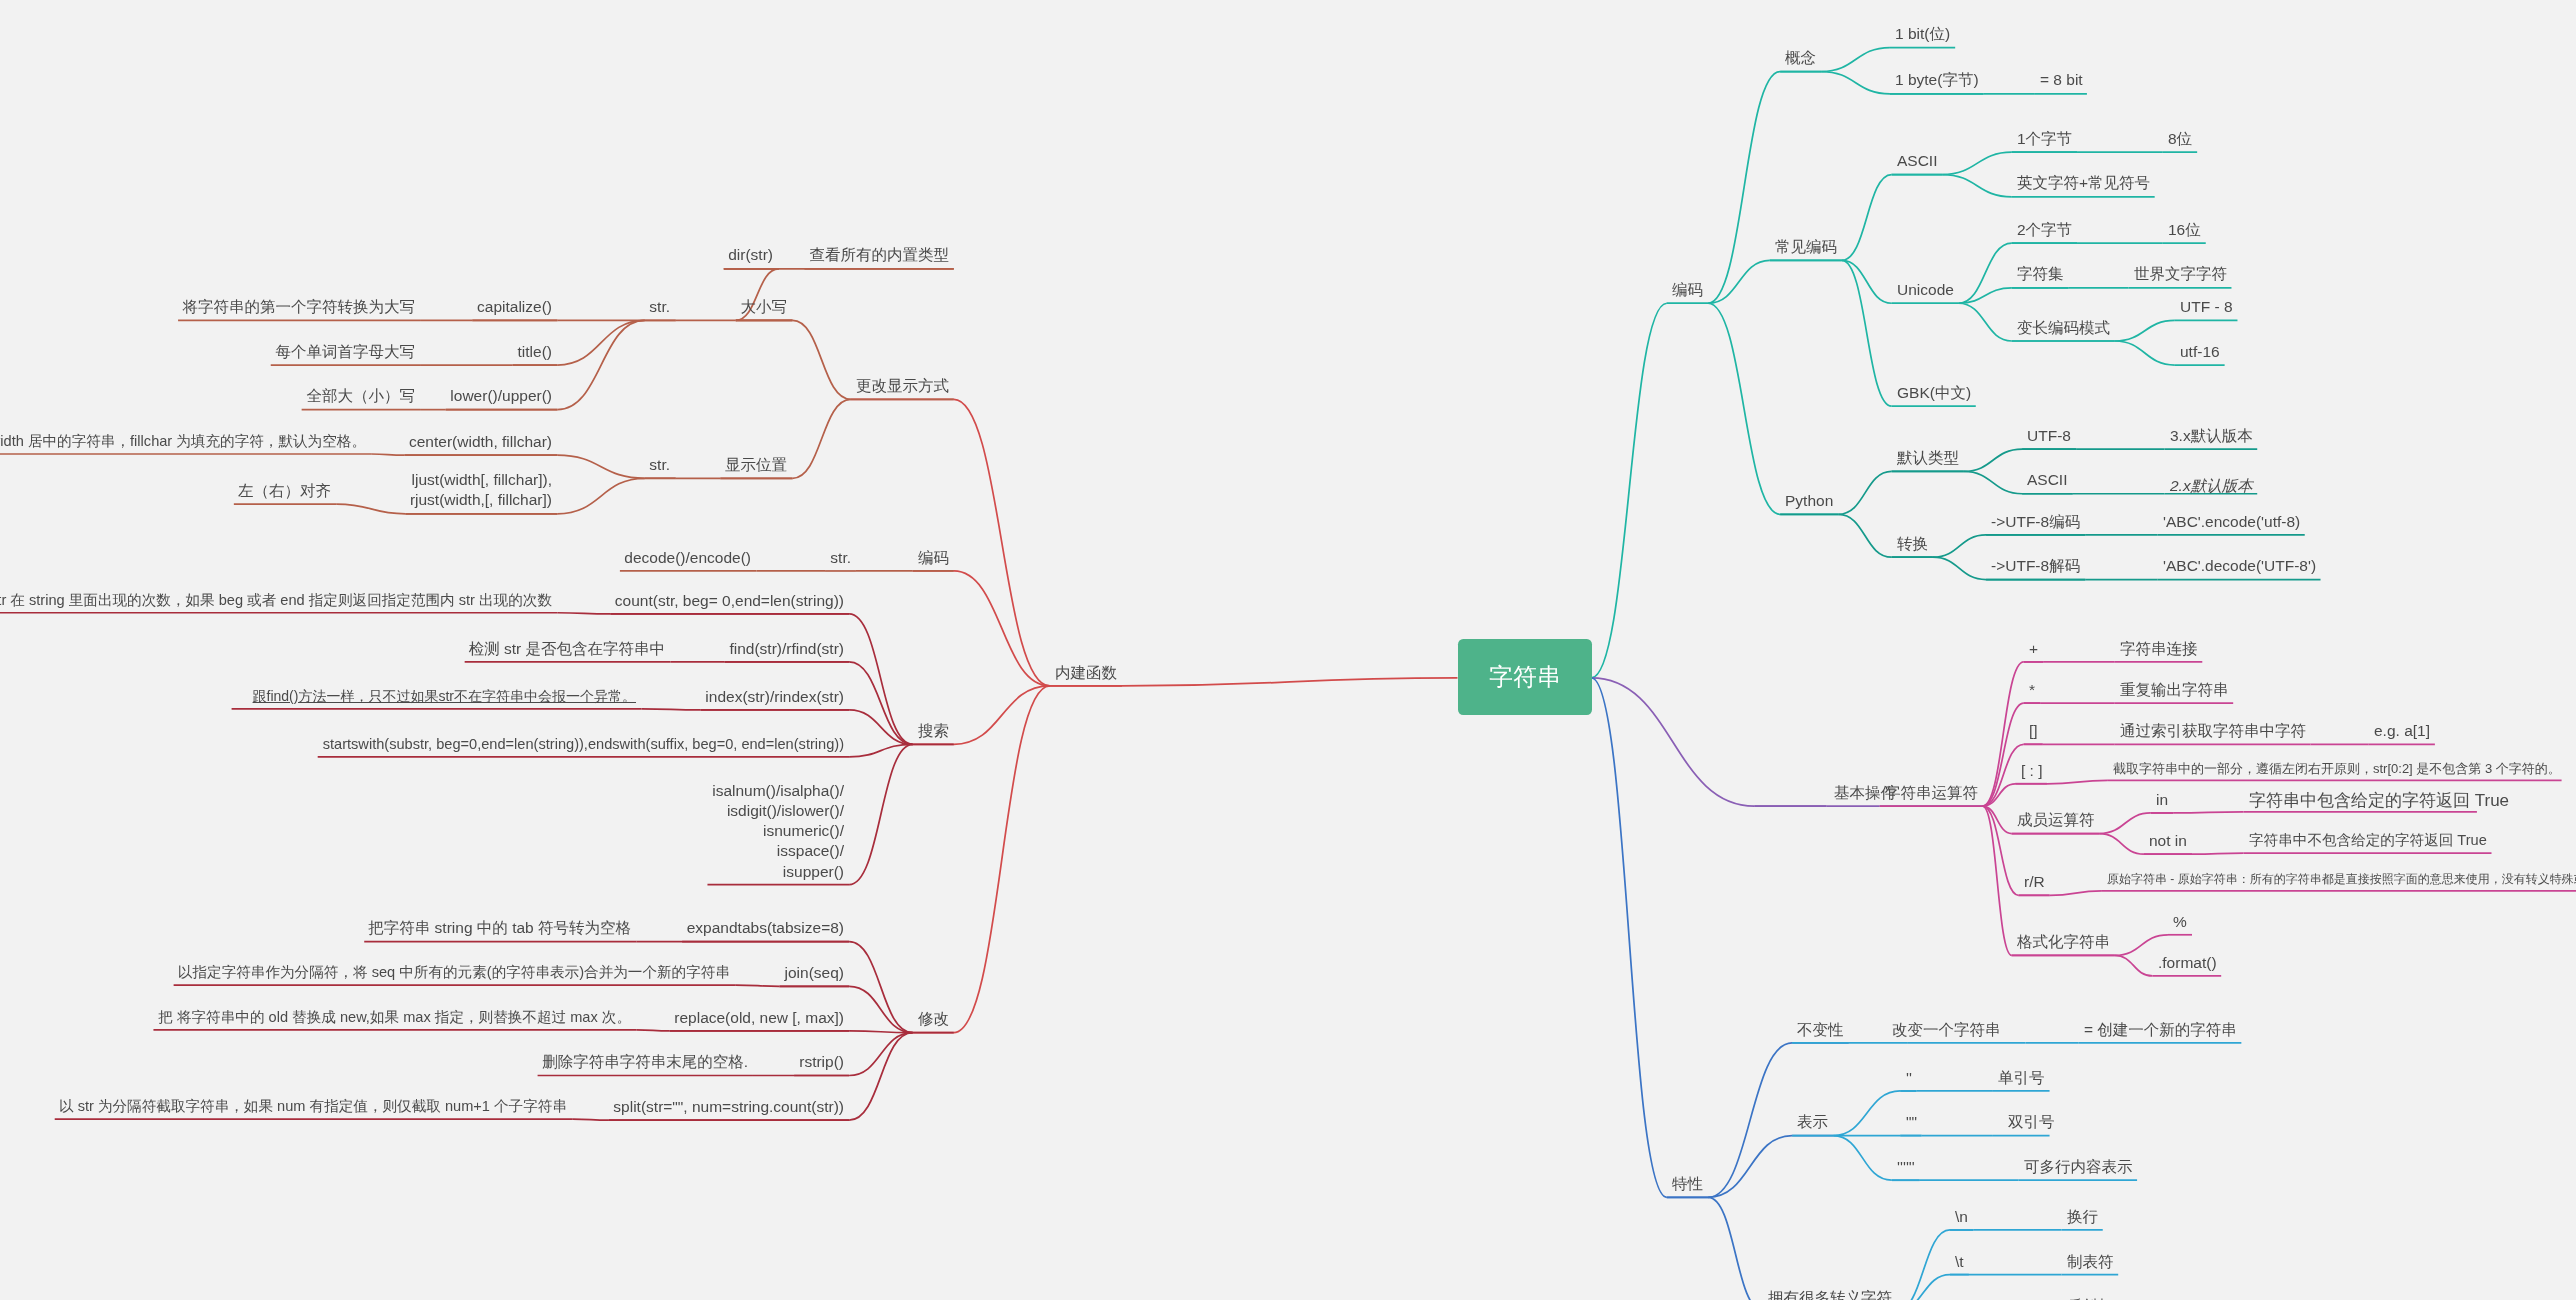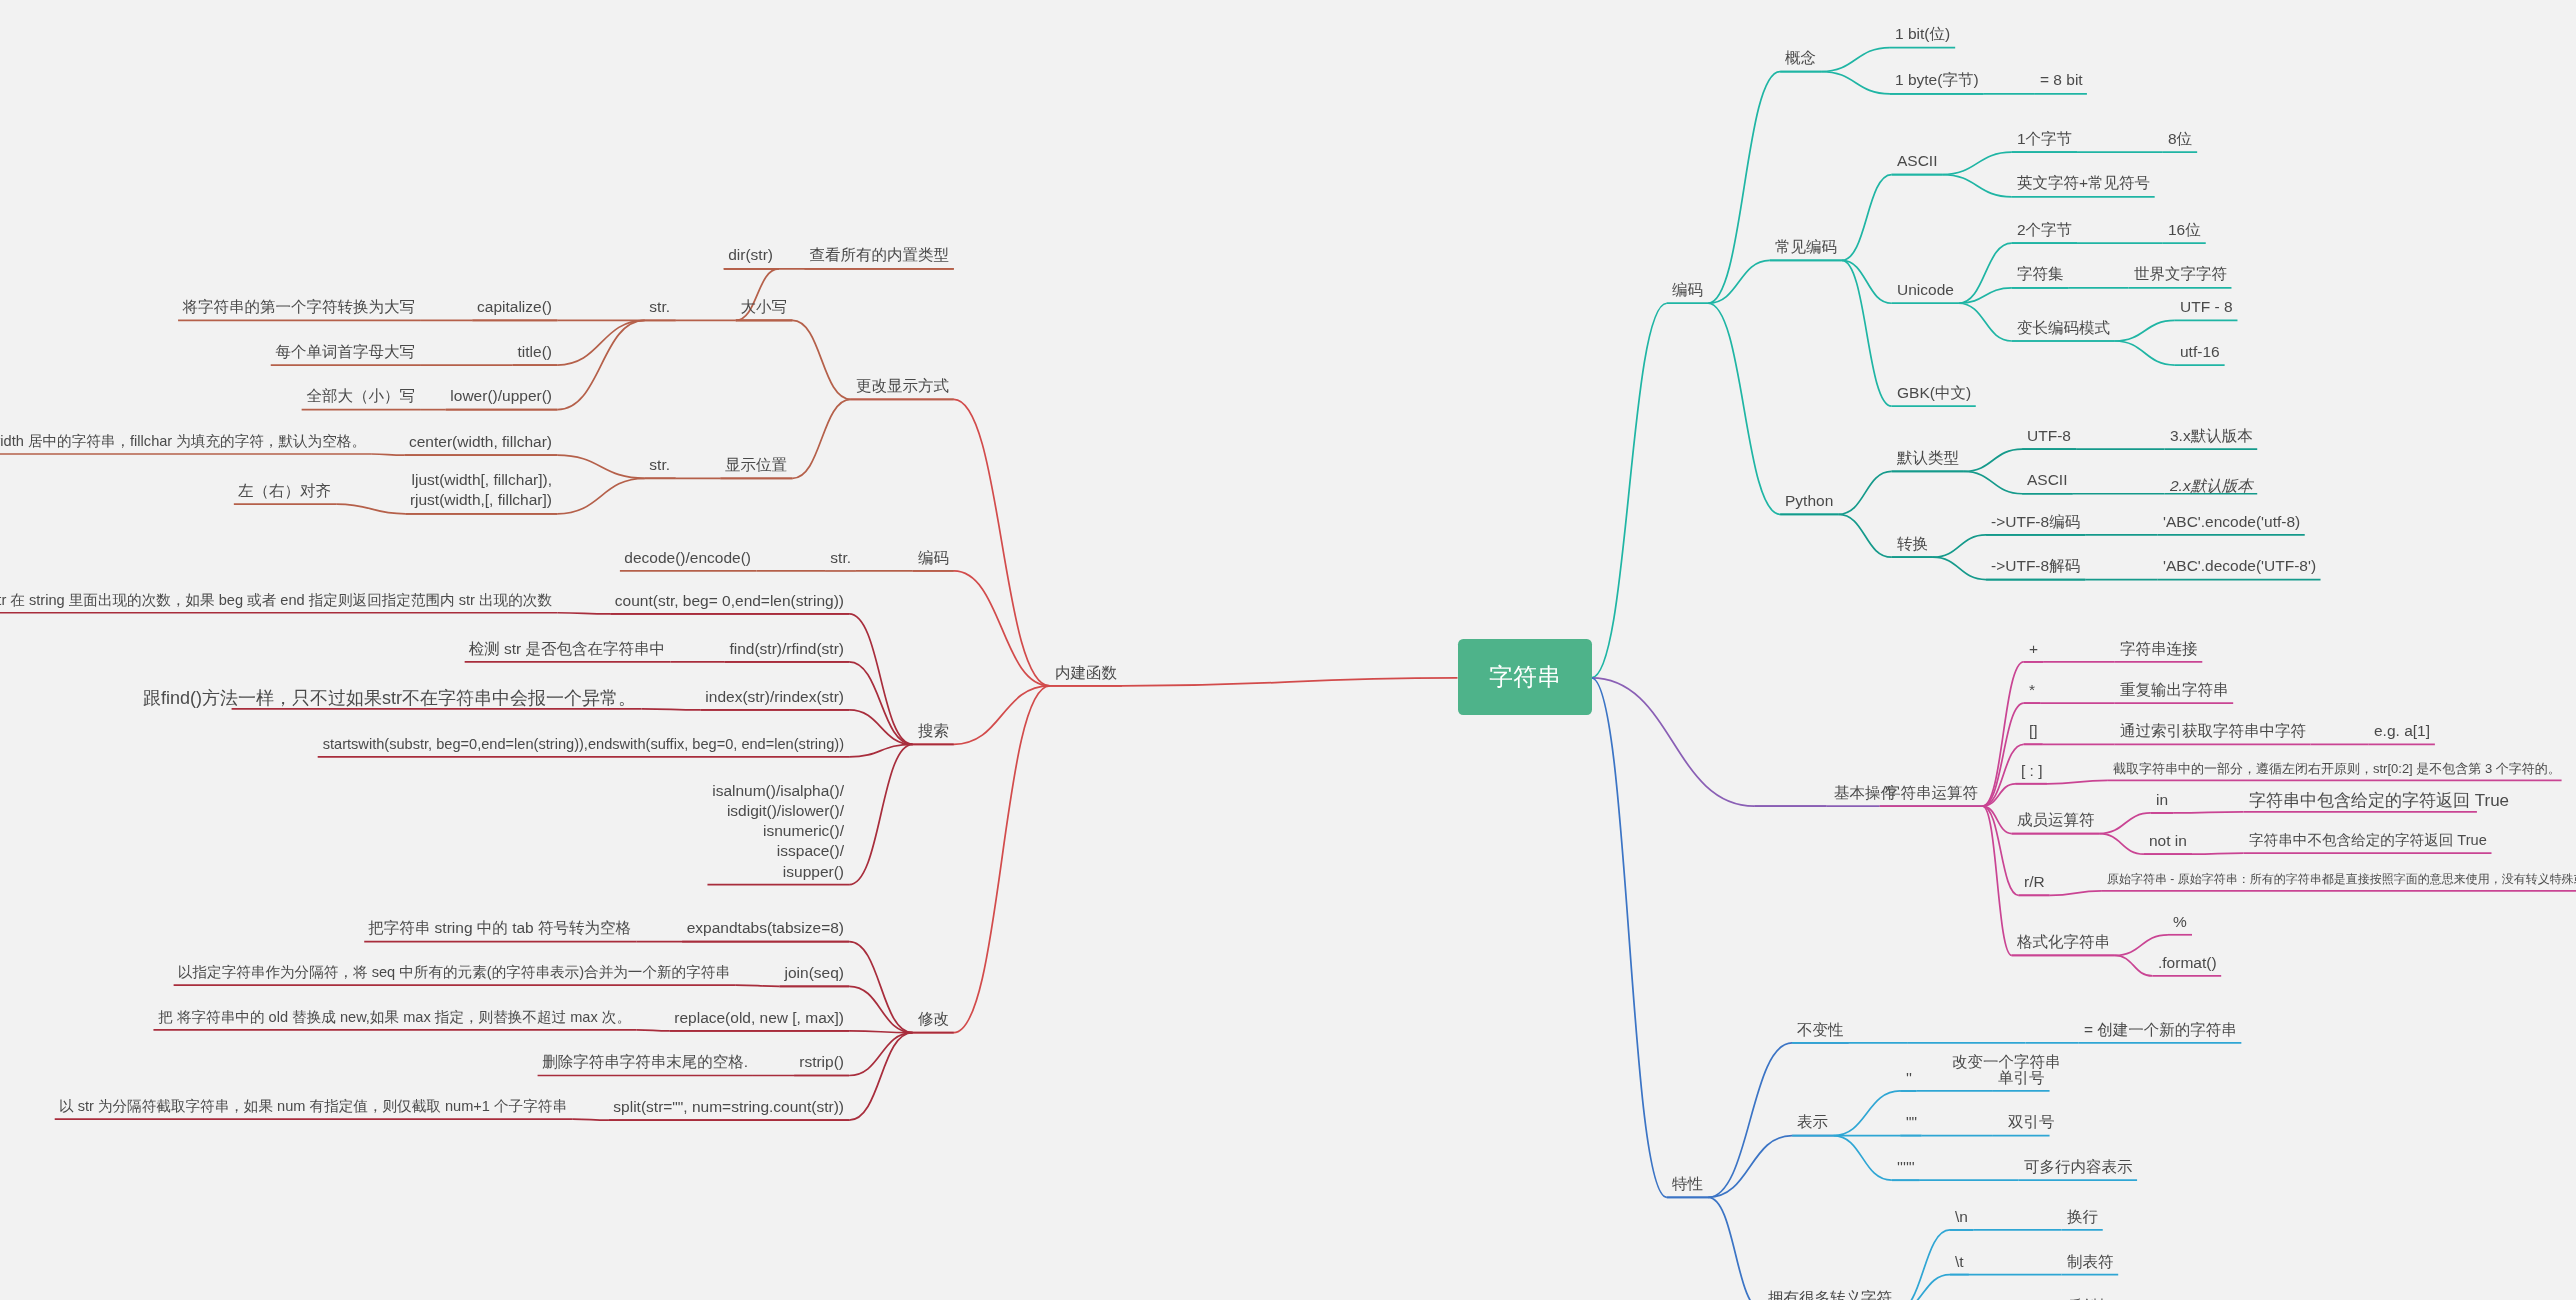--- a/index.html
+++ b/index.html
@@ -372,21 +372,21 @@
 <div class="node lmulti" style="right:2024px; top:470px;">ljust(width[, fillchar]),
 rjust(width,[, fillchar])</div>
 <div class="node" style="right:2245px; top:481px;">左（右）对齐</div>
 
 <div class="node" style="right:1627px; top:721px;">搜索</div>
 <div class="node" style="right:1732px; top:591px;">count(str, beg= 0,end=len(string))</div>
 <div class="node" style="right:2024px; top:591px; font-size:14.6px;">返回 str 在 string 里面出现的次数，如果 beg 或者 end 指定则返回指定范围内 str 出现的次数</div>
 <div class="node" style="right:1732px; top:639px;">find(str)/rfind(str)</div>
 <div class="node" style="right:1911px; top:639px;">检测 str 是否包含在字符串中</div>
 <div class="node" style="right:1732px; top:687px;">index(str)/rindex(str)</div>
-<div class="node" style="right:1940px; top:687px; font-size:18px;">跟find()方法一样，只不过如果str不在字符串中会报一个异常。</div>
+<div class="node" style="right:1940px; top:687px; font-size:14px;text-decoration:underline;">跟find()方法一样，只不过如果str不在字符串中会报一个异常。</div>
 <div class="node" style="right:1732px; top:735px; font-size:14.6px;">startswith(substr, beg=0,end=len(string)),endswith(suffix, beg=0, end=len(string))</div>
 <div class="node lmulti" style="right:1732px; top:781px;">isalnum()/isalpha()/
 isdigit()/islower()/
 isnumeric()/
 isspace()/
 isupper()</div>
 
 <div class="node" style="right:1627px; top:1009px;">修改</div>
 <div class="node" style="right:1732px; top:918px;margin-left:8px;">expandtabs(tabsize=8)</div>
 <div class="node" style="right:1945px; top:918px;">把字符串 string 中的 tab 符号转为空格</div>
@@ -449,21 +449,21 @@
 <div class="node" style="left:2149px; top:831px;">not in</div>
 <div class="node" style="left:2249px; top:831px; font-size:14.6px;">字符串中不包含给定的字符返回 True</div>
 <div class="node" style="left:2024px; top:872px;">r/R</div>
 <div class="node" style="left:2107px; top:872px; font-size:12px;">原始字符串 - 原始字符串：所有的字符串都是直接按照字面的意思来使用，没有转义特殊或不能打印的字符。</div>
 <div class="node" style="left:2017px; top:932px;">格式化字符串</div>
 <div class="node" style="left:2173px; top:912px;">%</div>
 <div class="node" style="left:2158px; top:953px;">.format()</div>
 
 <div class="node" style="left:1672px; top:1174px;">特性</div>
 <div class="node" style="left:1797px; top:1020px;">不变性</div>
-<div class="node" style="left:1952px; top:1020px;margin-top:32px;">改变一个字符串</div>
+<div class="node" style="left:1892px; top:1020px;">改变一个字符串</div>
 <div class="node" style="left:2084px; top:1020px;text-align:center;">= 创建一个新的字符串</div>
 <div class="node" style="left:1797px; top:1112px;">表示</div>
 <div class="node" style="left:1906px; top:1068px;">''</div>
 <div class="node" style="left:1998px; top:1068px;">单引号</div>
 <div class="node" style="left:1906px; top:1112px;">""</div>
 <div class="node" style="left:1998px; top:1112px;margin-left:10px;">双引号</div>
 <div class="node" style="left:1897px; top:1157px;">''''''</div>
 <div class="node" style="left:2024px; top:1157px;">可多行内容表示</div>
 <div class="node" style="left:1768px; top:1288px;">拥有很多转义字符</div>
 <div class="node" style="left:1955px; top:1207px;">\n</div>

